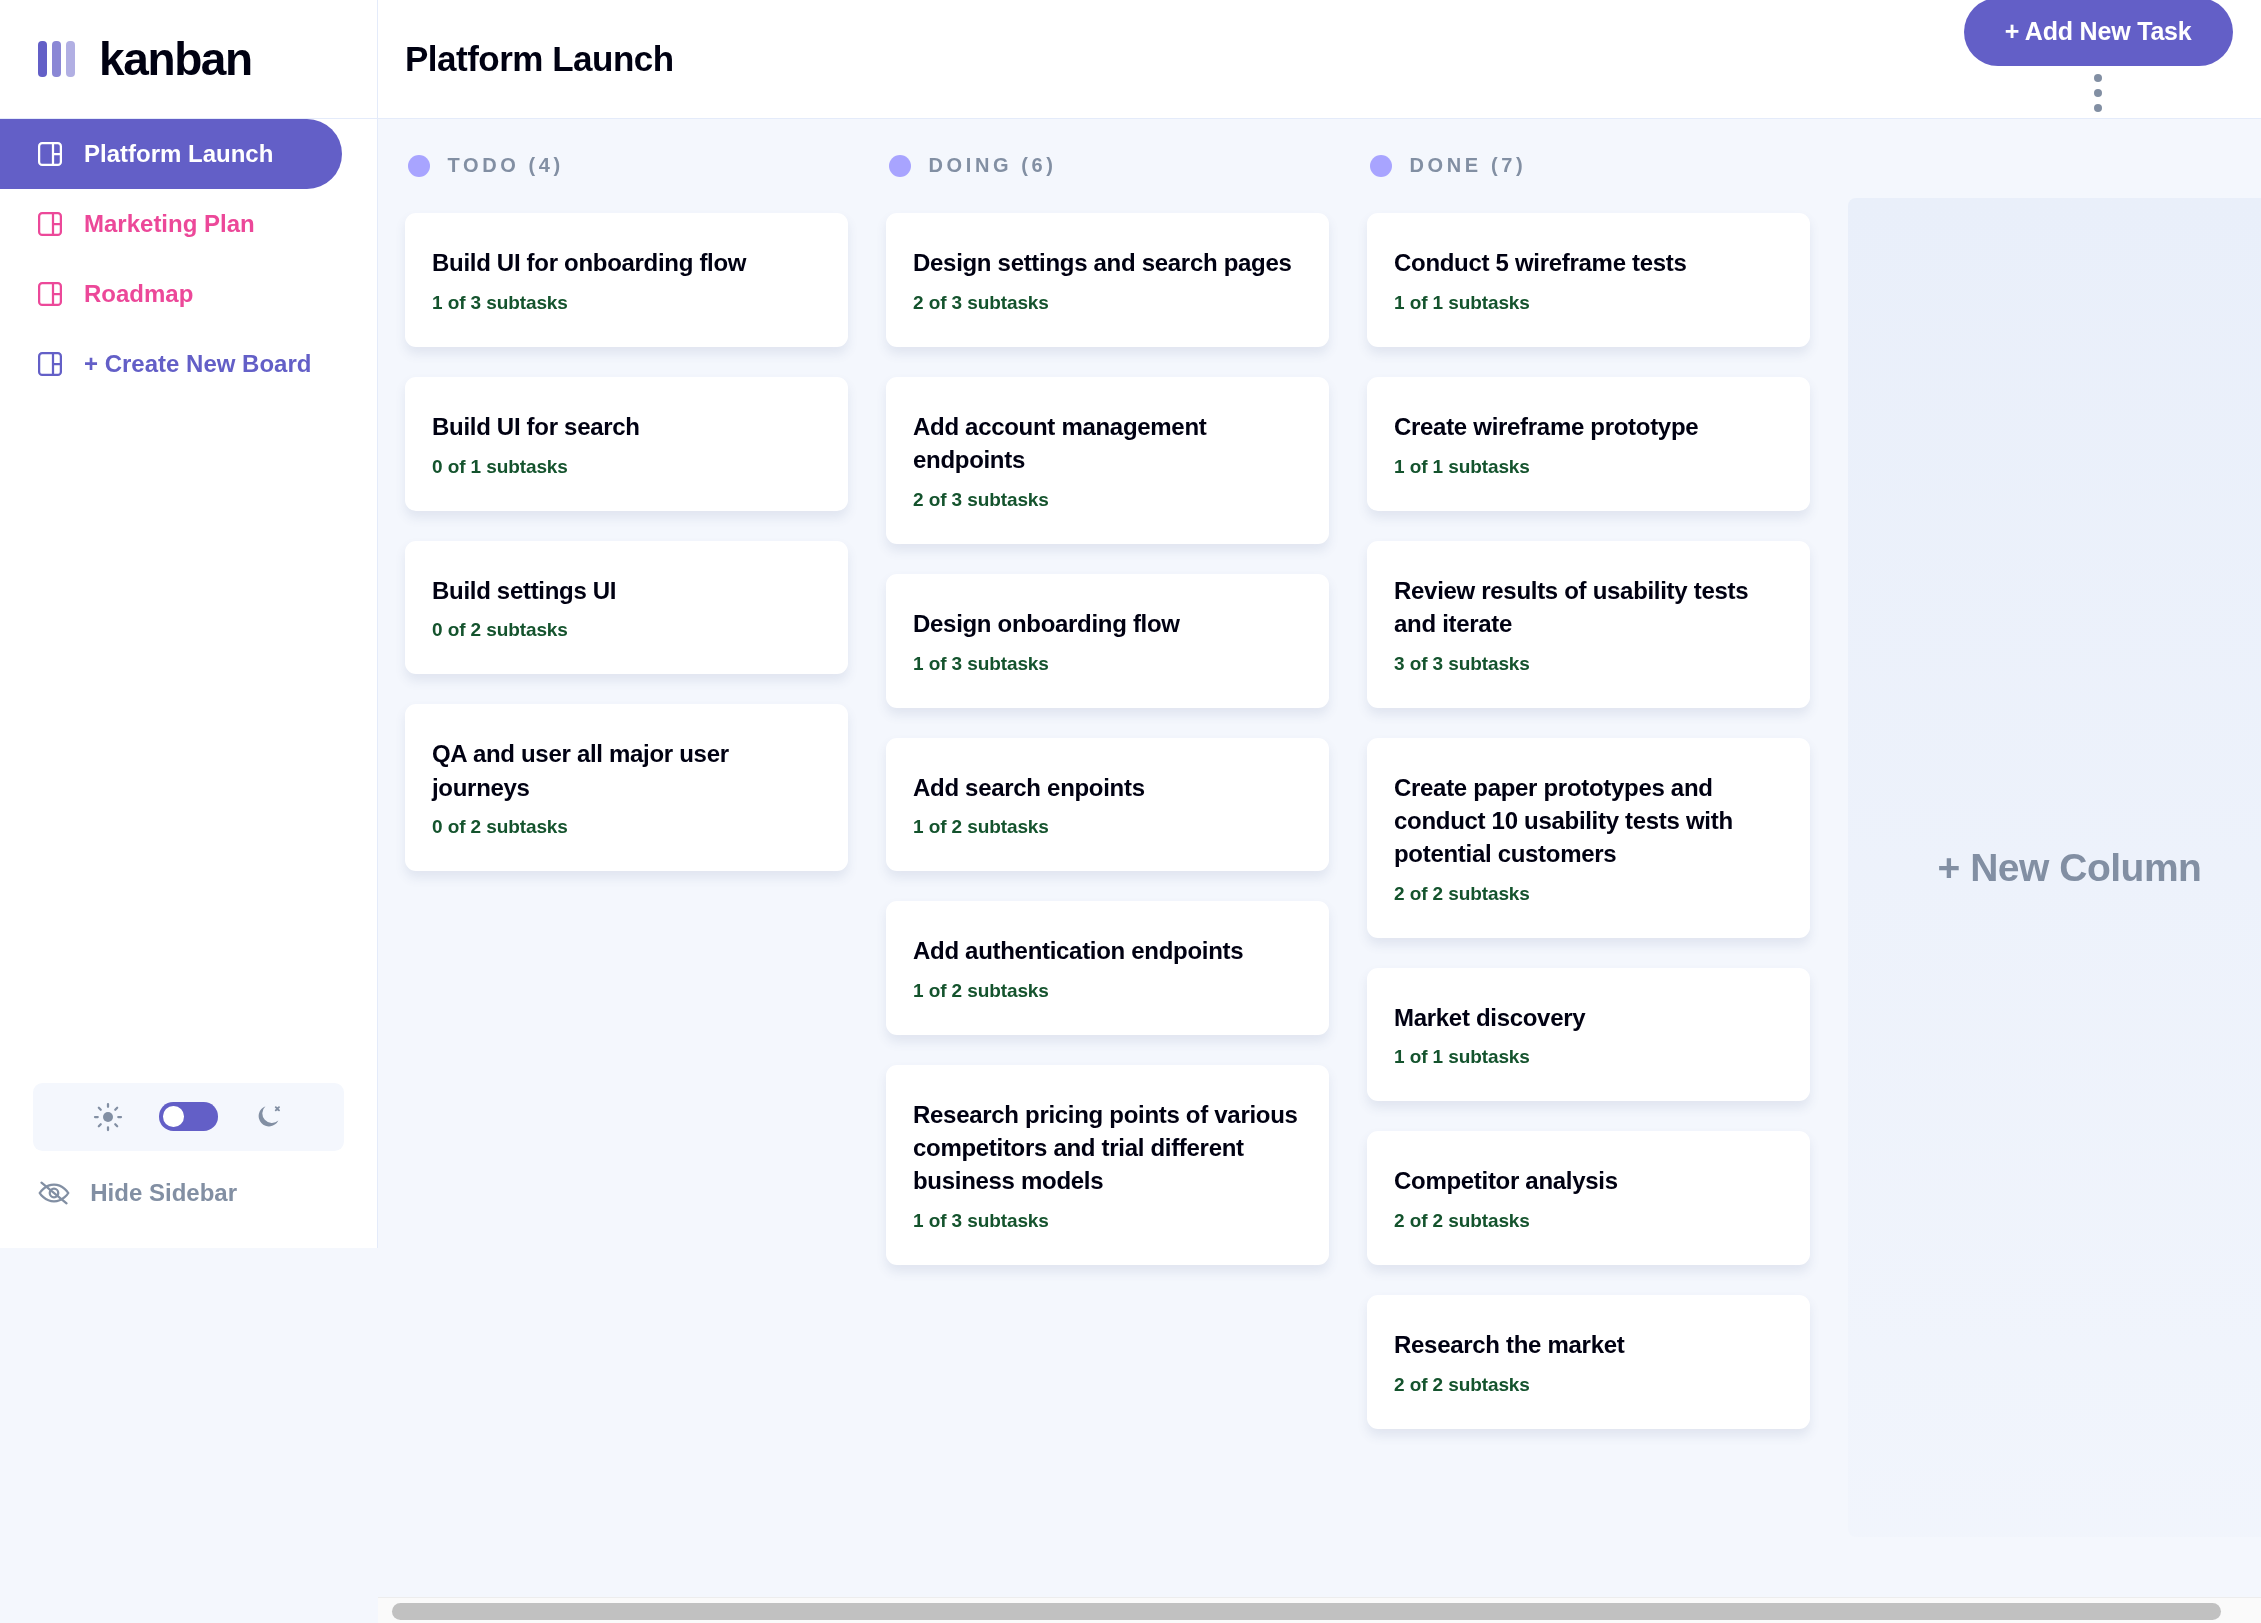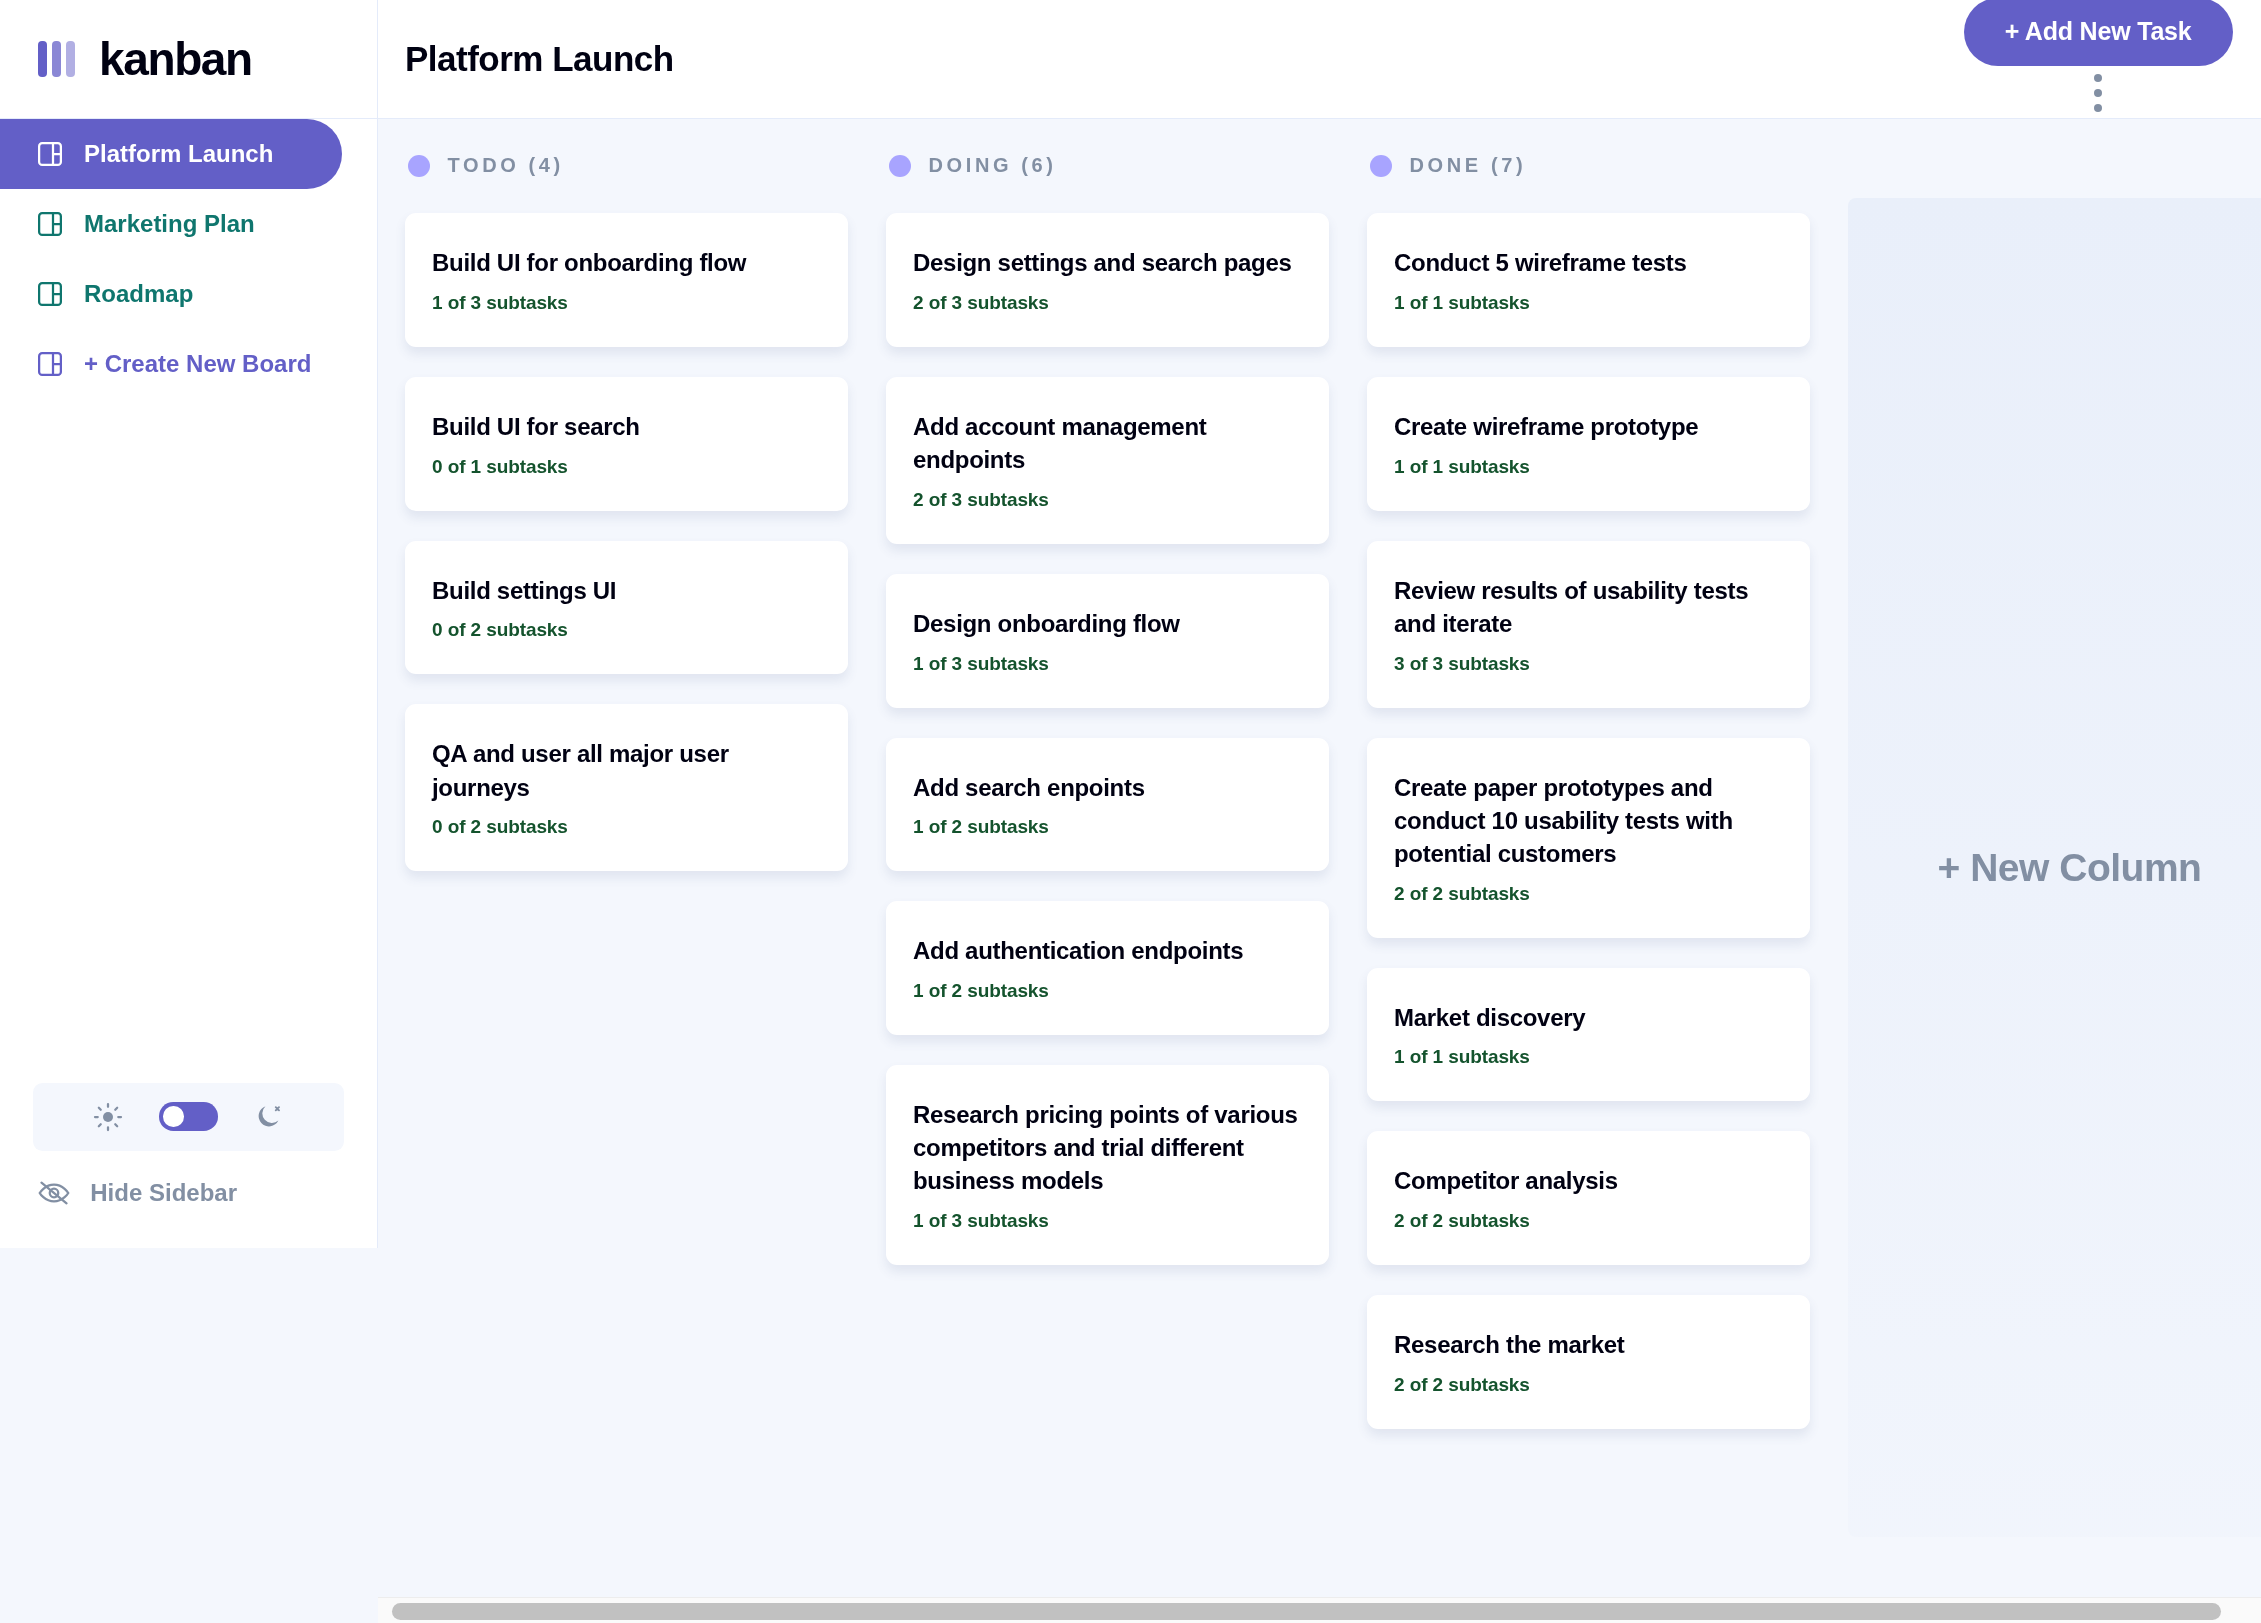--- a/index.html
+++ b/index.html
@@ -71,21 +71,21 @@
   }
 
   .board-list { display: flex; flex-direction: column; }
 
   .board-item {
     display: flex;
     align-items: center;
     height: 70px;
     padding-left: 38px;
     gap: 22px;
-    color: #0f766e;
+    color: #ec4899;
     font-size: 24px;
     font-weight: bold;
     cursor: pointer;
     border-top-right-radius: 79px;
     border-bottom-right-radius: 79px;
     width: 342px;
   }
   .board-item.active {
     background: #635FC7;
     color: #FFFFFF;

